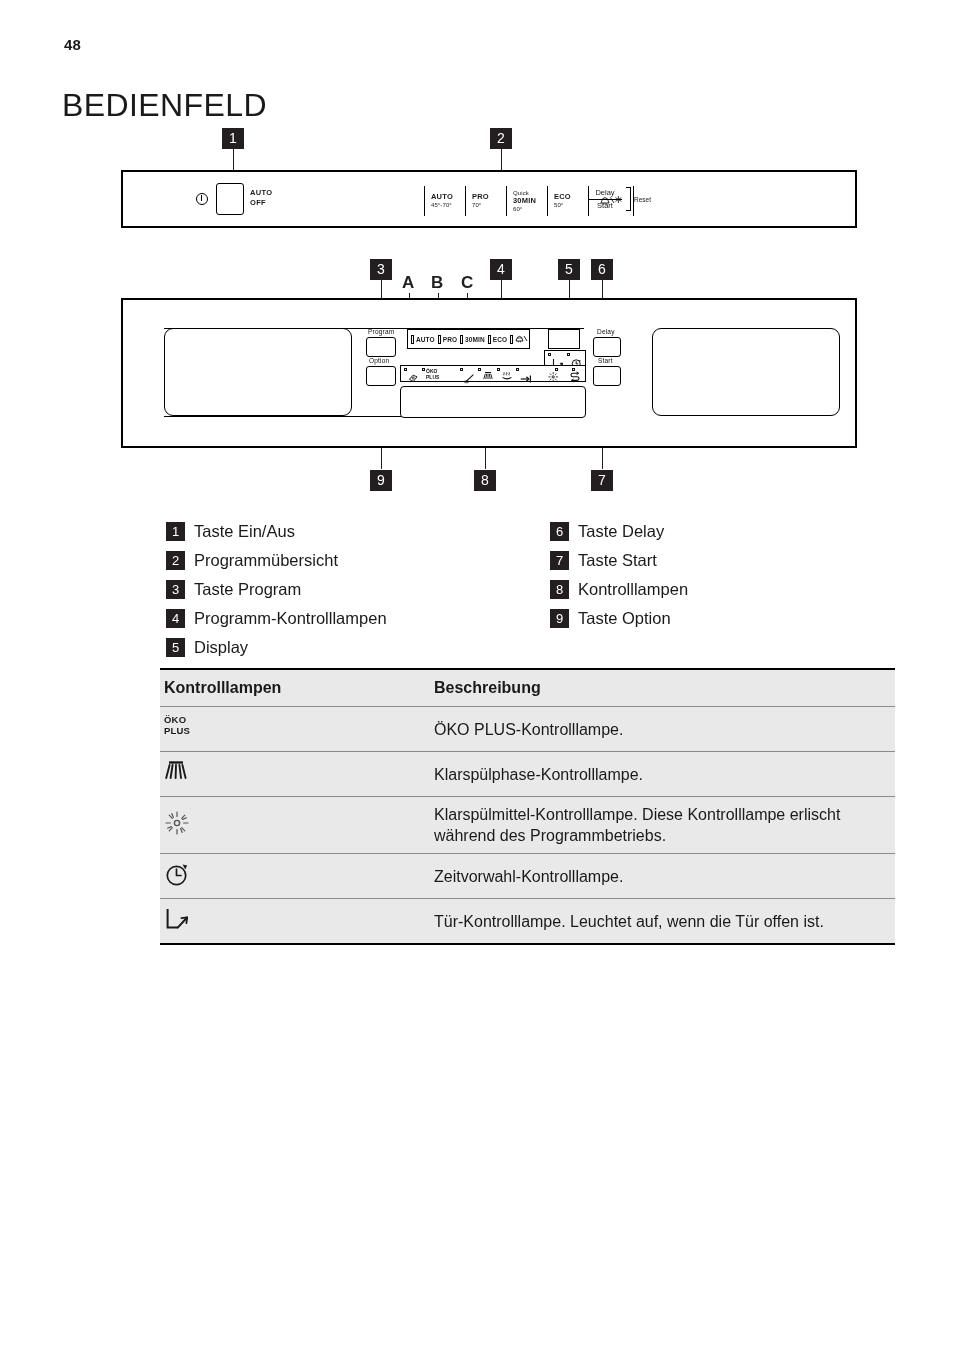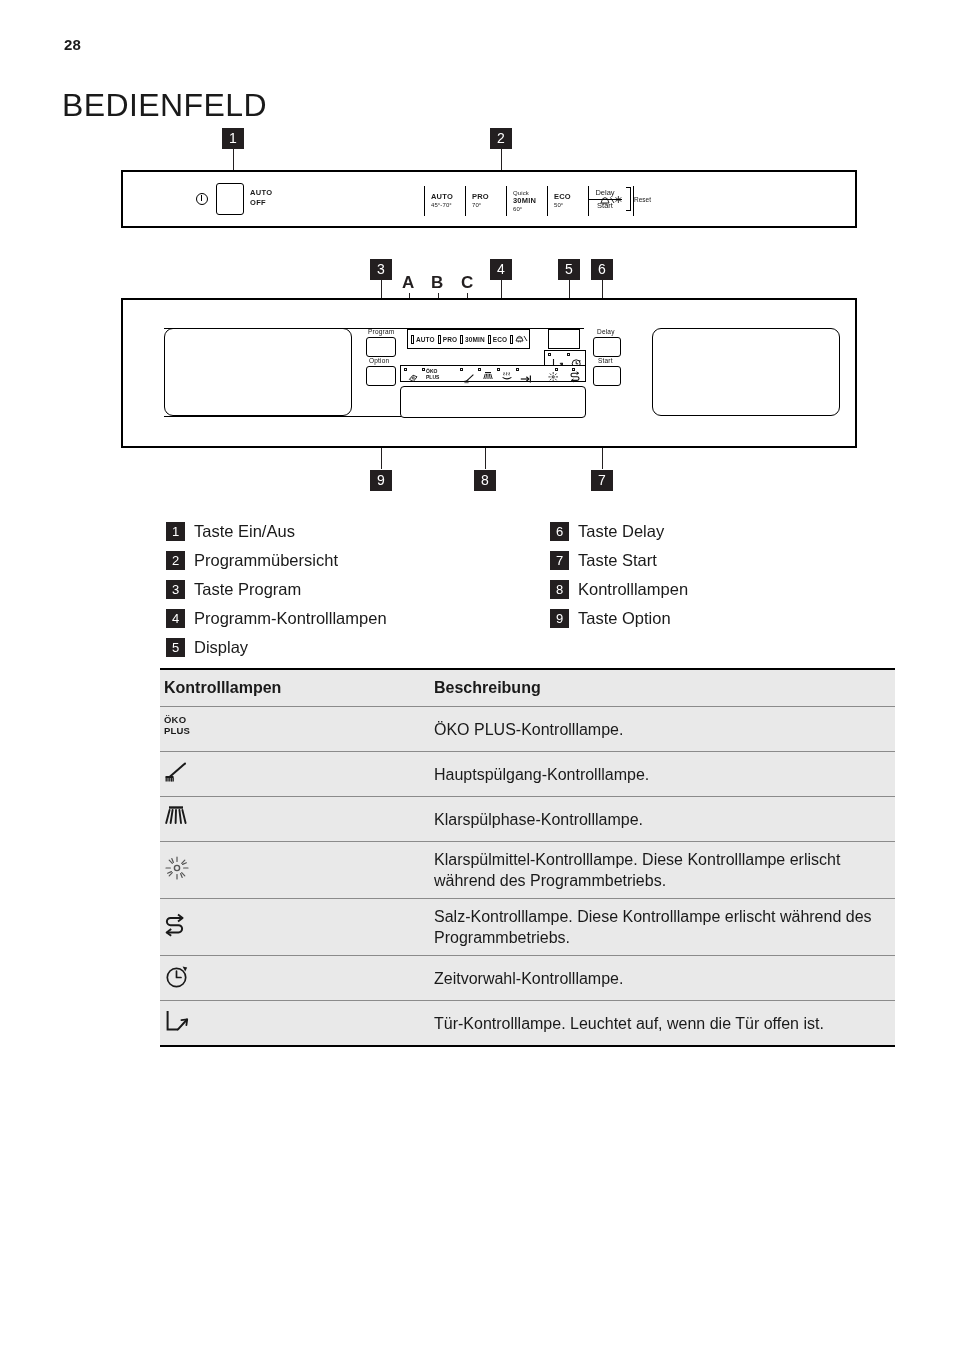--- a/index.html
+++ b/index.html
@@ -384,21 +384,21 @@
   .oko-text {
     font-size: 9.5px;
     font-weight: bold;
     line-height: 11px;
     letter-spacing: 0.2px;
   }
 </style>
 </head>
 <body>
 
-<div id="page-number">28</div>
+<div id="page-number">48</div>
 <h1 id="page-title">BEDIENFELD</h1>
 
 <div class="callout" style="left:222px; top:128px;">1</div>
 <div class="leader" style="left:233px; top:149px; height:48px;"></div>
 <div class="callout" style="left:490px; top:128px;">2</div>
 <div class="leader" style="left:501px; top:149px; height:42px;"></div>
 
 <div id="panel1"></div>
 
 <div class="p1-power-sym"></div>
@@ -675,38 +675,20 @@
   </thead>
   <tbody>
     <tr>
       <td class="icon-cell">
         <div class="icon-holder oko-text">
           <span>ÖKO</span><br>
           <span>PLUS</span>
         </div>
       </td>
       <td class="desc">ÖKO PLUS-Kontrolllampe.</td>
-    </tr>
-    <tr>
-      <td class="icon-cell">
-        <div class="icon-holder">
-          <svg width="28" height="26" viewBox="0 0 28 26">
-            <path d="M5.5 18 L21 4.5" stroke="#1a1a1a" stroke-width="2" stroke-linecap="round"></path>
-            <path d="M1.5 18 H9.5" stroke="#1a1a1a" stroke-width="2"></path>
-            <g stroke="#1a1a1a" stroke-width="1.3">
-              <path d="M2.2 18.6 v4"></path>
-                <path d="M4 18.6 v4"></path>
-                <path d="M5.8 18.6 v4"></path>
-              <path d="M7.6 18.6 v4"></path>
-                <path d="M9.2 18.6 v4"></path>
-            </g>
-          </svg>
-        </div>
-      </td>
-      <td class="desc">Hauptspülgang-Kontrolllampe.</td>
     </tr>
     <tr>
       <td class="icon-cell">
         <div class="icon-holder">
           <svg width="28" height="26" viewBox="0 0 28 26">
             <path d="M5 3.5 H19" stroke="#1a1a1a" stroke-width="2.4"></path>
             <g stroke="#1a1a1a" stroke-width="1.9" stroke-linecap="round">
               <path d="M5.6 6 L2.2 19"></path>
               <path d="M8.6 6 L6.6 19"></path>
               <path d="M12 6 L11.6 19"></path>
@@ -738,32 +720,20 @@
             </g>
             <circle cx="13" cy="13" r="2.6" fill="none" stroke="#555" stroke-width="1.4"></circle>
           </svg>
         </div>
       </td>
       <td class="desc">Klarspülmittel-Kontrolllampe. Diese Kontrolllampe erlischt während des Programmbetriebs.</td>
     </tr>
     <tr>
       <td class="icon-cell">
         <div class="icon-holder">
-          <svg width="26" height="28" viewBox="0 0 26 28">
-            <path d="M17.5 6 H6.5 a3.6 3.6 0 0 0 0 7.2 h8 a3.6 3.6 0 0 1 0 7.2 H3.5" fill="none" stroke="#1a1a1a" stroke-width="2" stroke-linecap="round"></path>
-            <path d="M14 2.6 L18.6 6 L14 9.4" fill="none" stroke="#1a1a1a" stroke-width="1.9" stroke-linejoin="round"></path>
-            <path d="M7.2 17 L2.6 20.4 L7.2 23.8" fill="none" stroke="#1a1a1a" stroke-width="1.9" stroke-linejoin="round"></path>
-          </svg>
-        </div>
-      </td>
-      <td class="desc">Salz-Kontrolllampe. Diese Kontrolllampe erlischt während des Programmbetriebs.</td>
-    </tr>
-    <tr>
-      <td class="icon-cell">
-        <div class="icon-holder">
           <svg width="28" height="28" viewBox="0 0 28 28">
             <circle cx="12.5" cy="14.5" r="9.2" fill="none" stroke="#1a1a1a" stroke-width="1.7"></circle>
             <path d="M12.5 14.5 V8.2 M12.5 14.5 H17" stroke="#1a1a1a" stroke-width="1.7" stroke-linecap="round"></path>
             <path d="M18.6 3.6 L23.2 4.4 L21.2 8.4 Z" fill="#1a1a1a"></path>
           </svg>
         </div>
       </td>
       <td class="desc">Zeitvorwahl-Kontrolllampe.</td>
     </tr>
     <tr>

